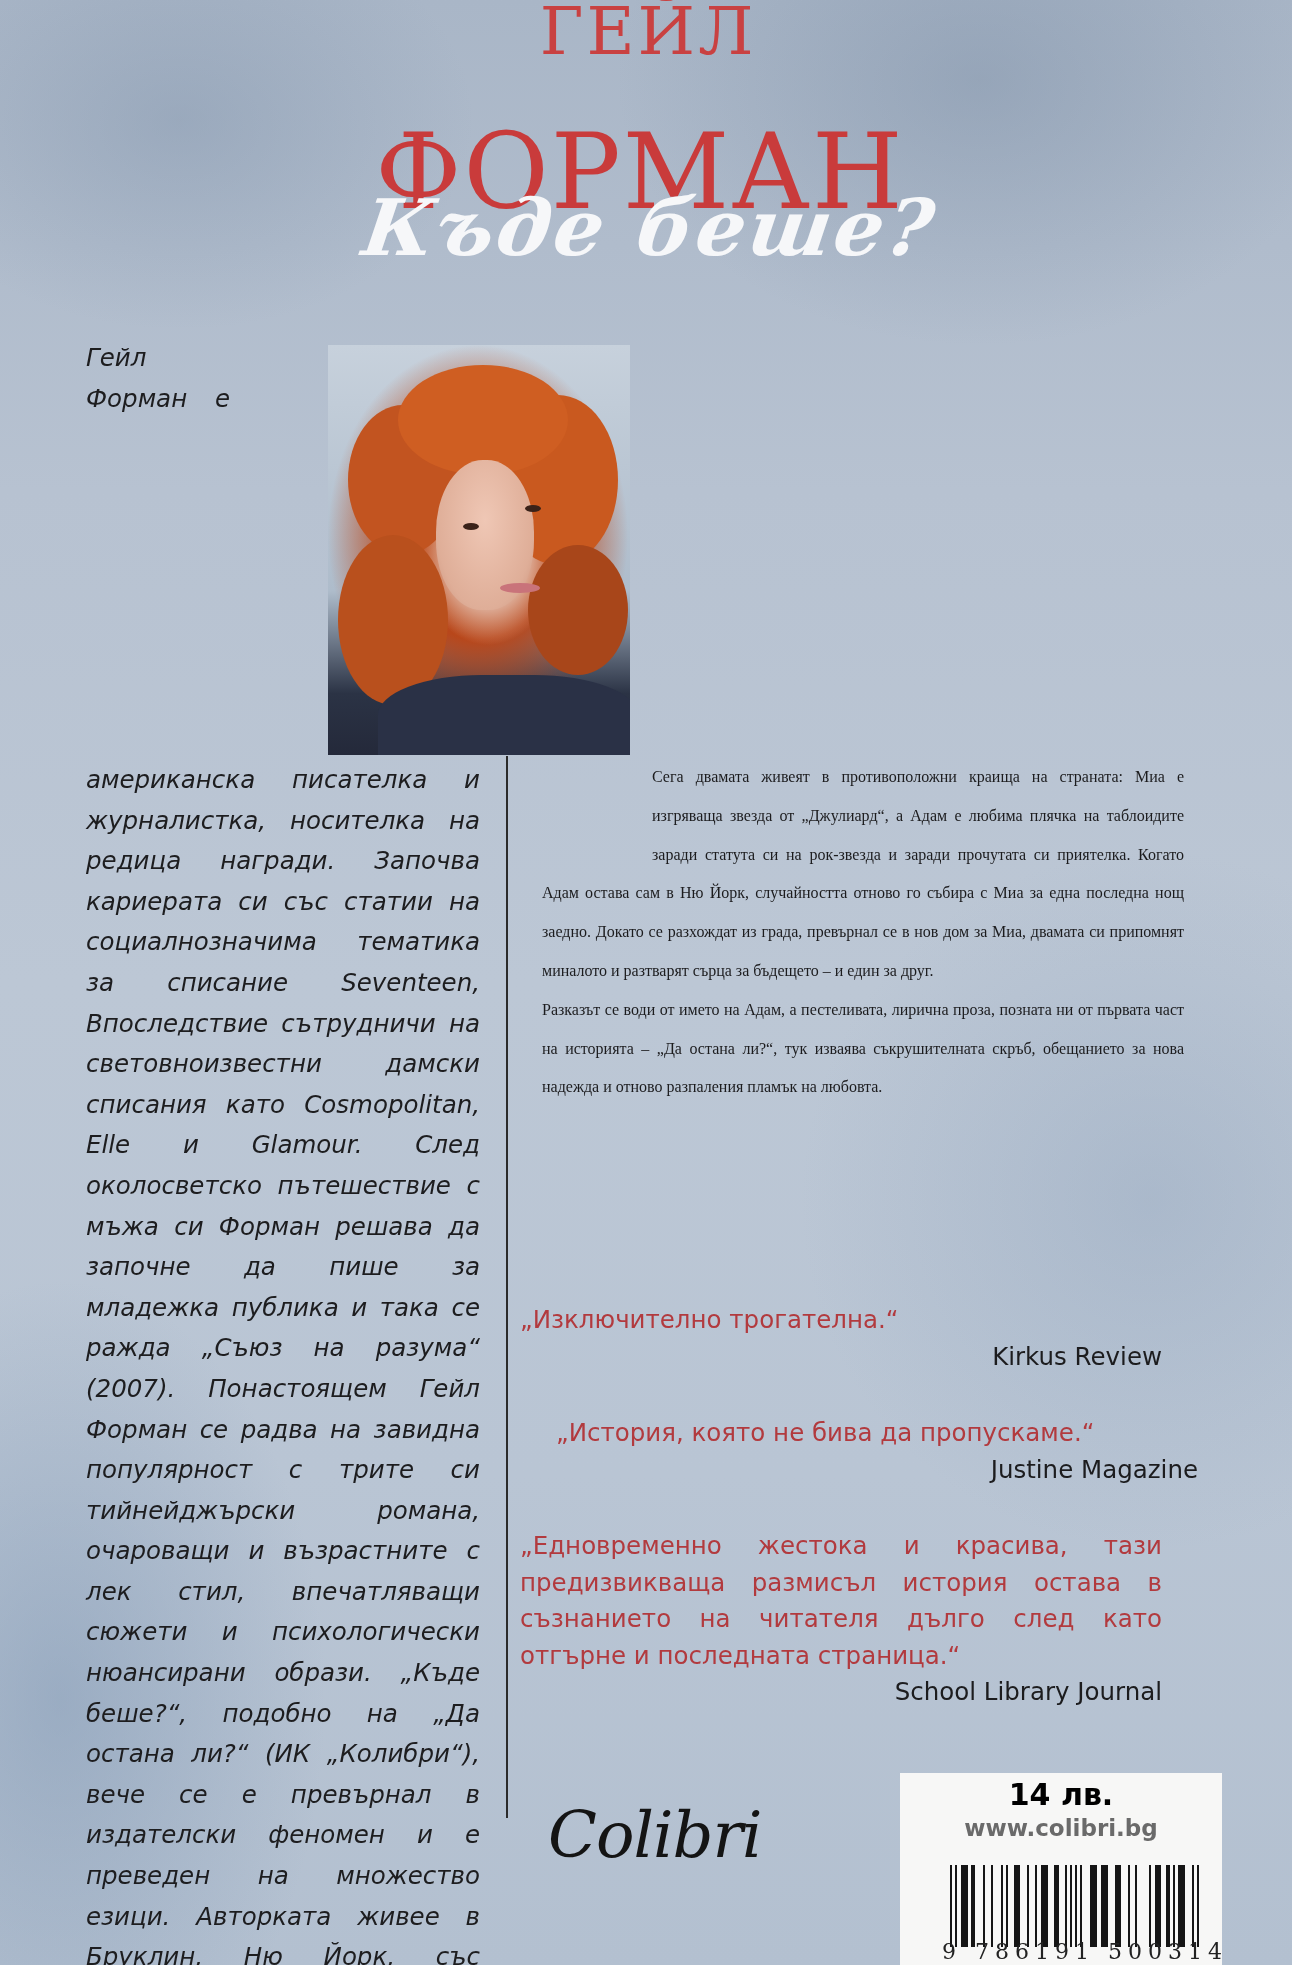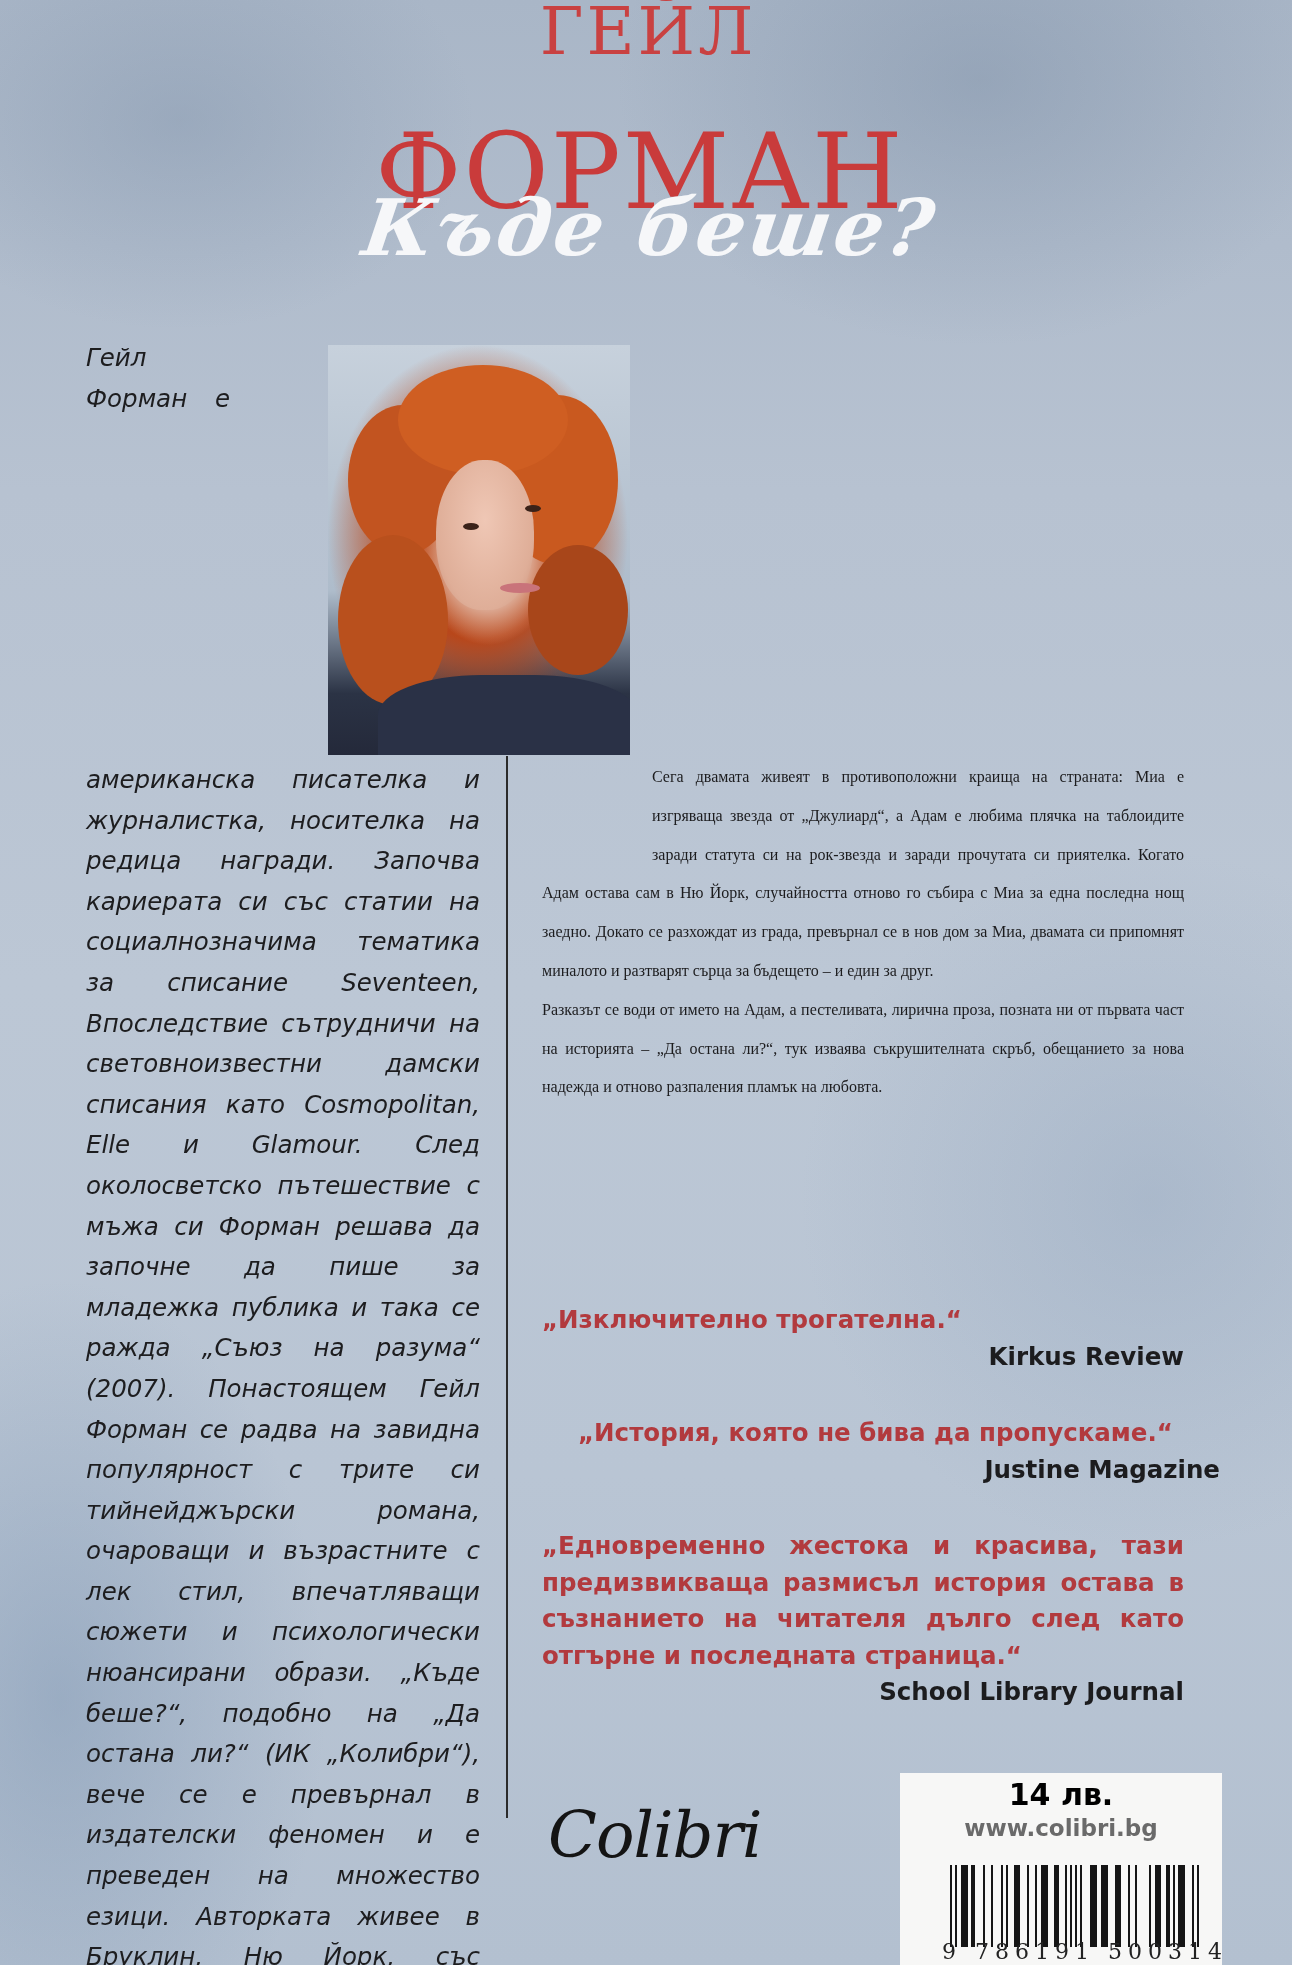--- a/index.html
+++ b/index.html
@@ -70,22 +70,22 @@
   }
   .blurb p { margin:0; }
   .blurb2 {
     position:absolute; left:542px; top:722px; width:642px;
     font-family:Liberation Serif, serif; font-size:16px; line-height:38.8px;
     color:#1c1c1e; text-align:justify;margin-top:36px;
   }
   .blurb2 .indent-block { float:left; width:110px; height:78px; }
   .blurb2 p { margin:0; }
   .quote {
-    position:absolute; left:542px; width:642px;
-    font-family:"DejaVu Sans", sans-serif; font-size:24.5px; line-height:36.5px;font-weight:bold;
+    position:absolute; left:520px; width:642px;
+    font-family:"DejaVu Sans", sans-serif; font-size:24.5px; line-height:36.5px;
   }
   .quote .q-text { color:#b23a3e; text-align:justify; }
   .quote .q-src { color:#1c1c1e; text-align:right; }
   .logo {
     position:absolute; left:548px; top:1798px; width:200px; text-align:center;
     font-family:"DejaVu Serif", serif; font-style:italic; font-size:64px; color:#141414;
     letter-spacing:-1px;
   }
   .barcode-box {
     position:absolute; left:900px; top:1773px; width:322px; height:192px; background:#f7f7f6;

